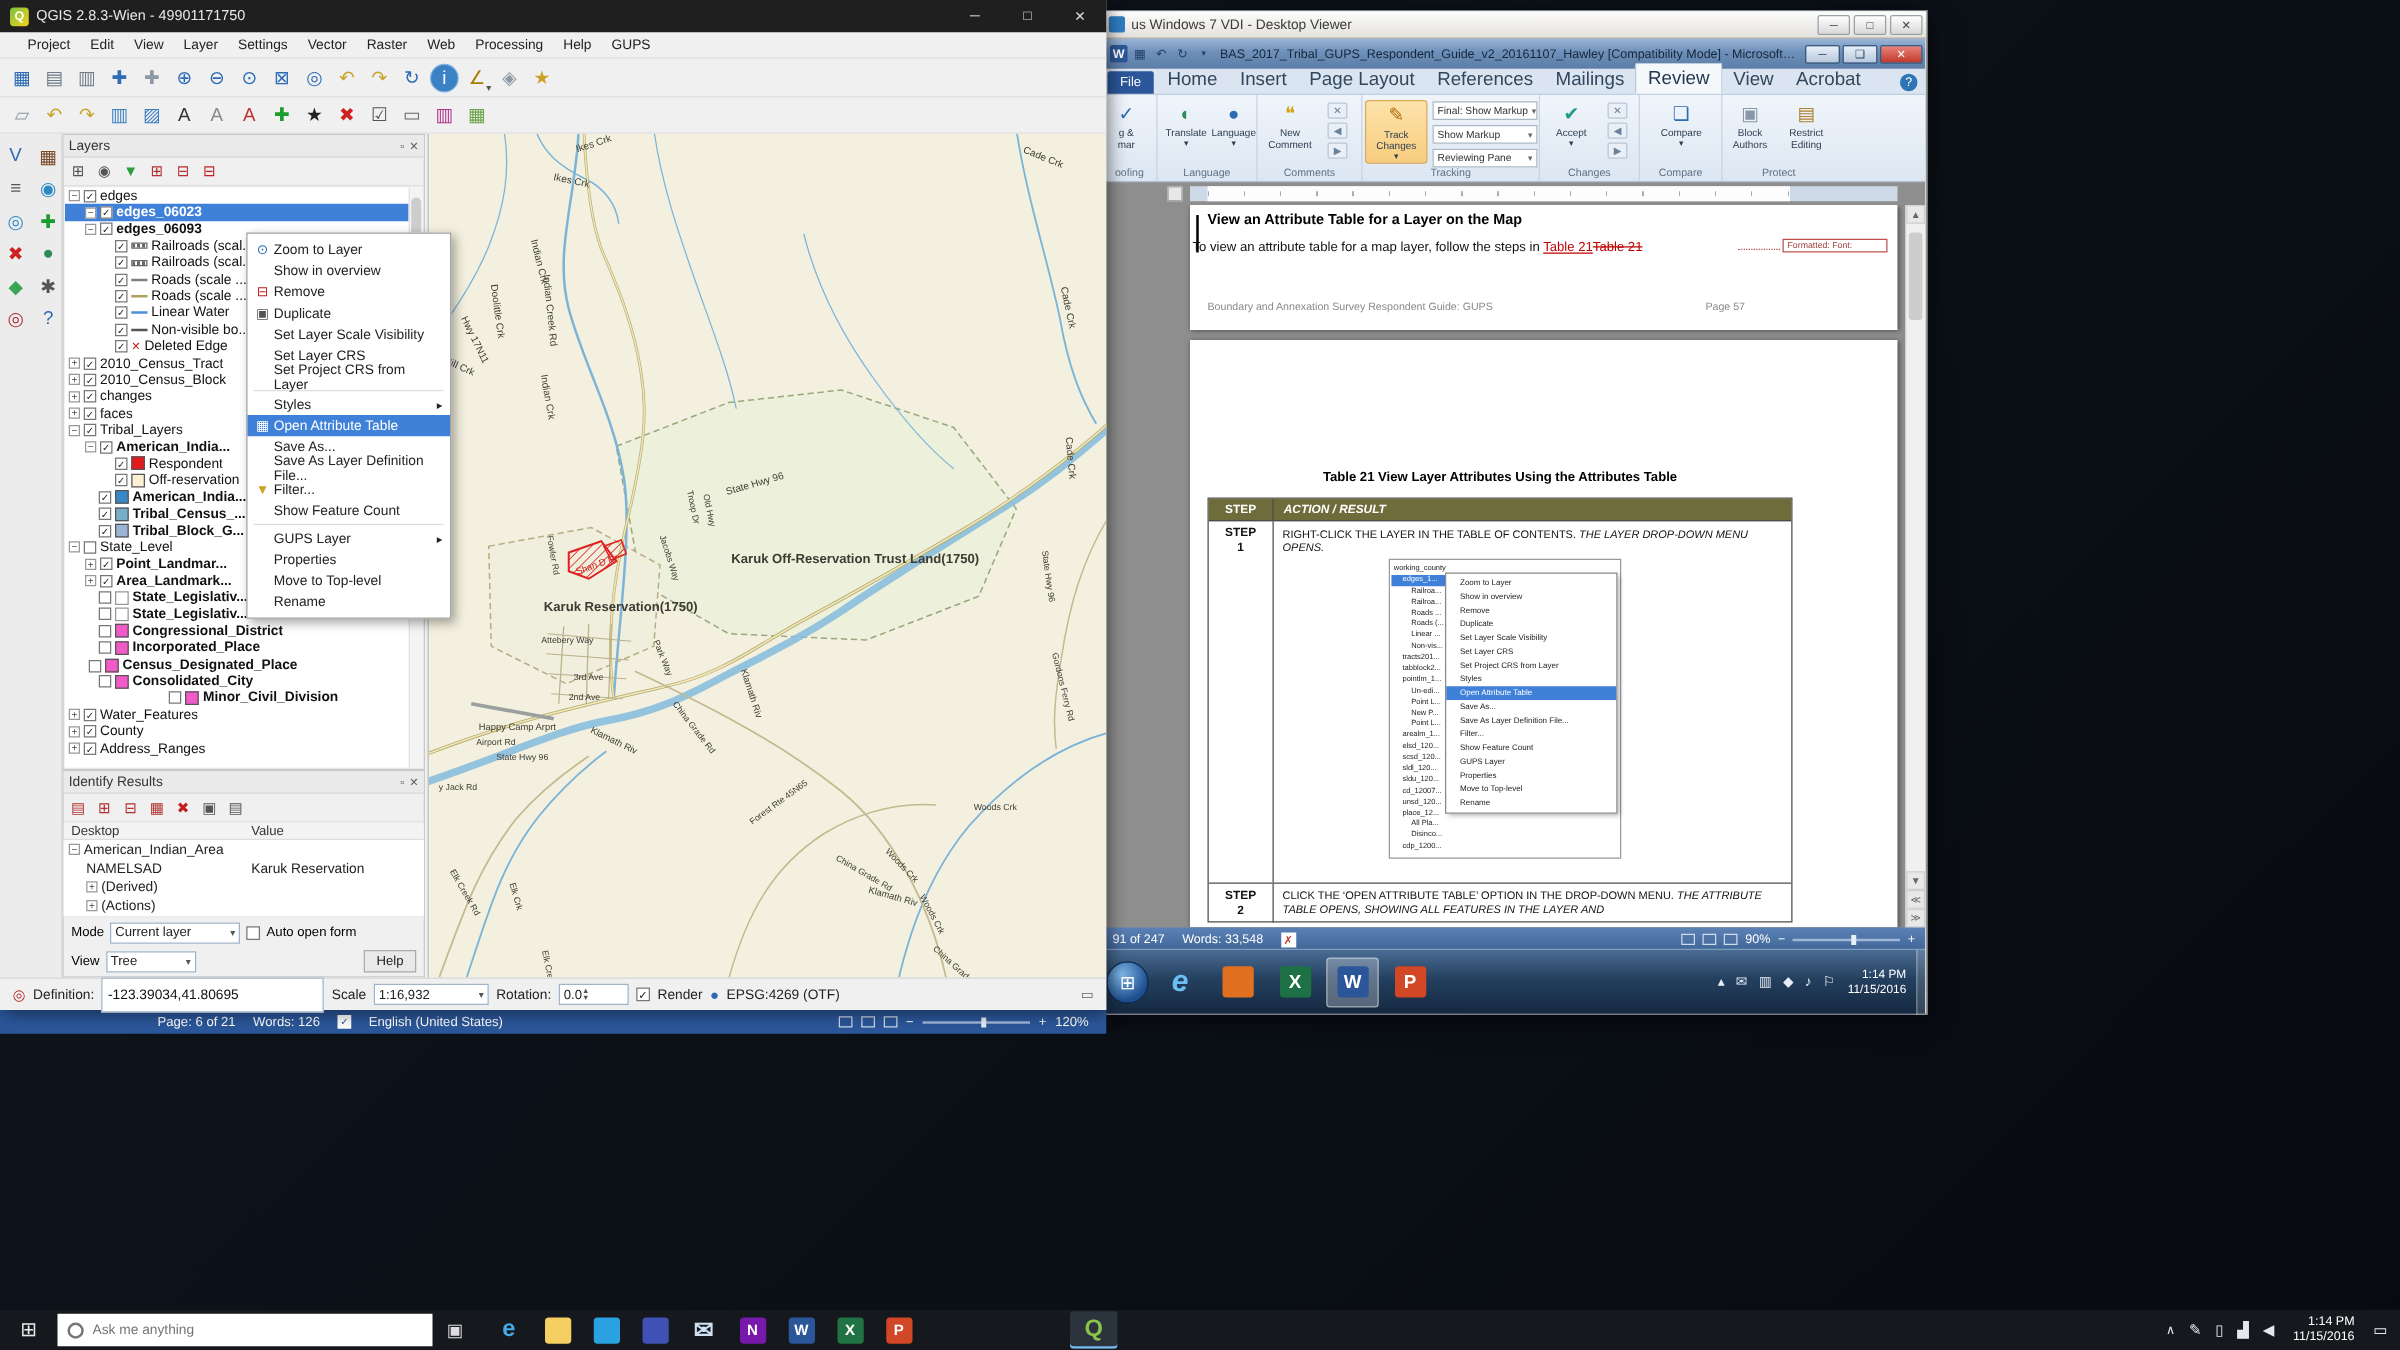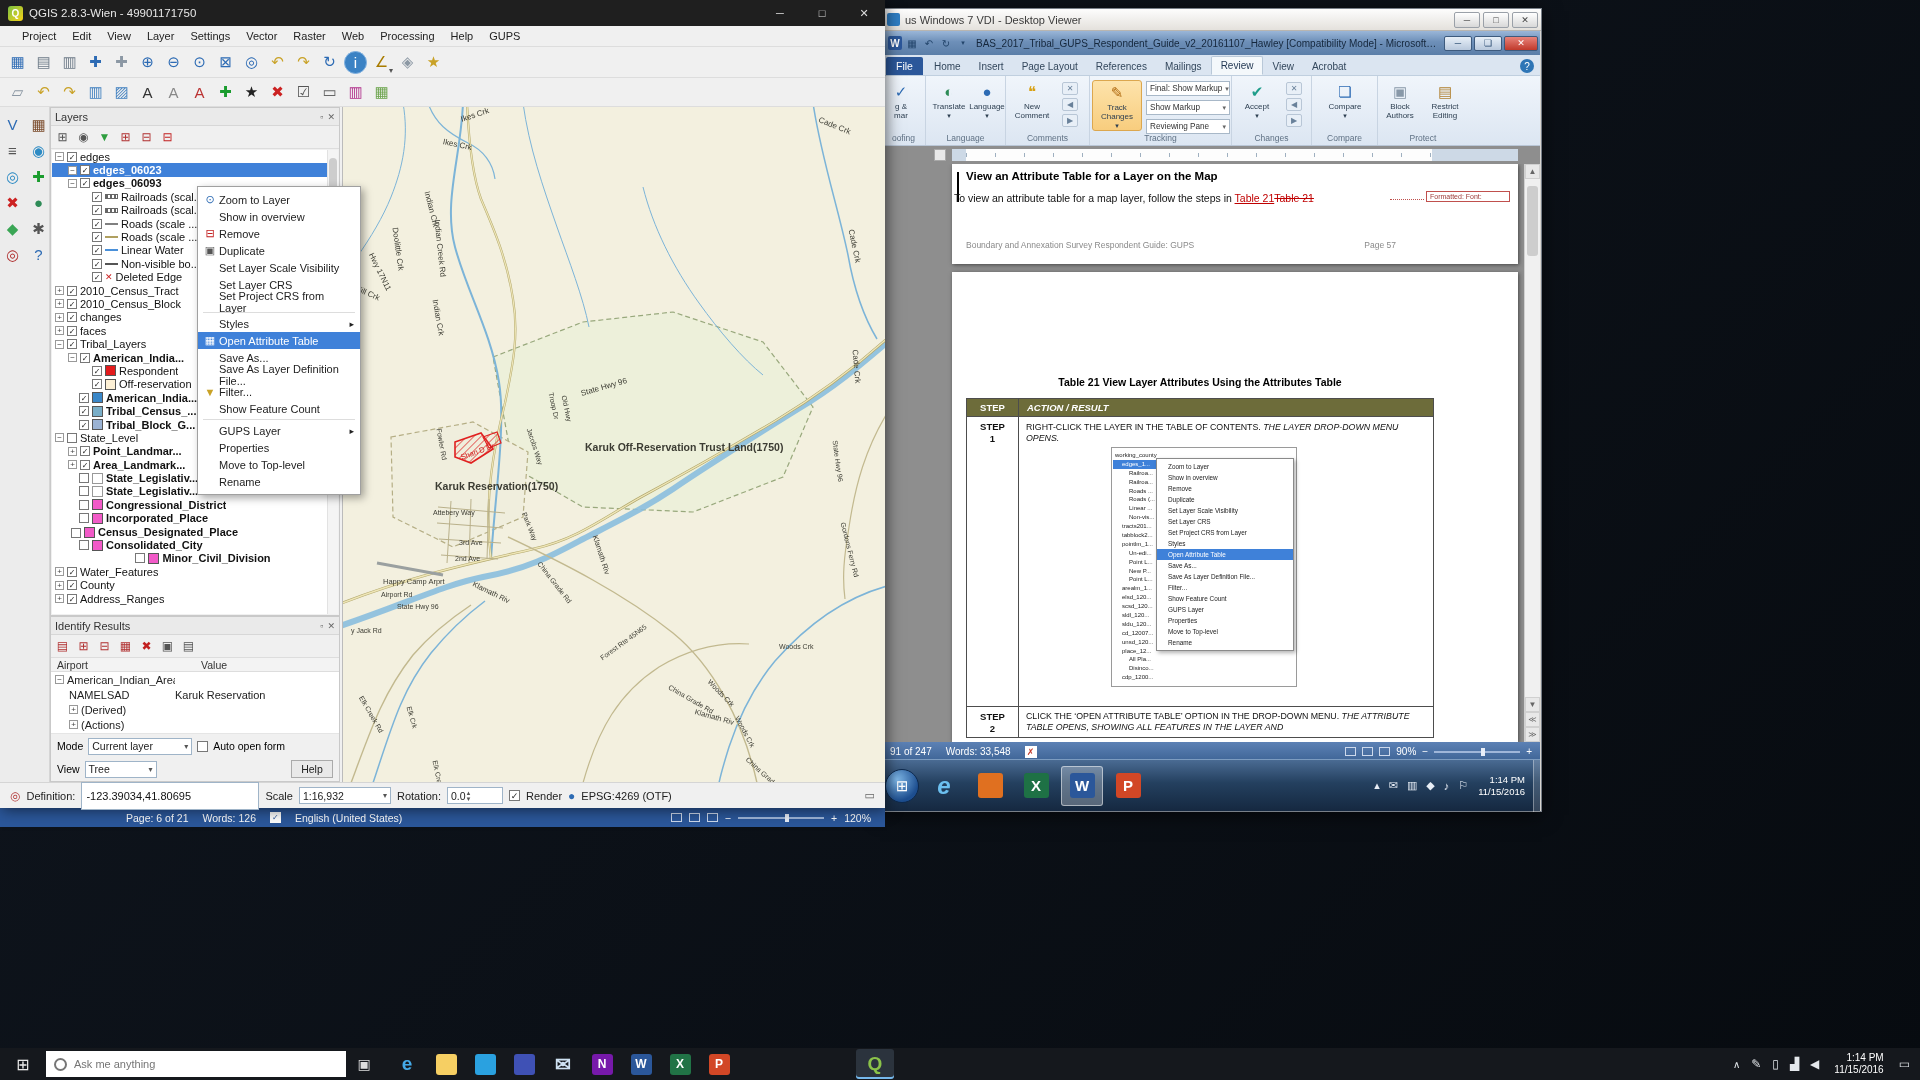--- a/index.html
+++ b/index.html
@@ -49,21 +49,21 @@
   .cmi{height:17px;display:flex;align-items:center;font-size:11px;color:#222;padding:0 6px 0 3px}
   .cmi .cico{width:18px;text-align:center;font-size:11px;flex:none}
   .cmi.hl{background:#3f81d9;color:#fff}
   .csub{margin-left:auto;font-size:9px}
   .csep{height:1px;background:#ddd;margin:2px 5px}
   
   #id-colhead{height:14px;background:#f3f3f3;border-bottom:1px solid #ddd;font-size:10.5px;color:#333;display:flex;align-items:center}
   #id-rows{background:#fff;height:62px;border-bottom:1px solid #e5e5e5}
   .irow{height:15px;display:flex;align-items:center;font-size:11px;color:#222;background:#fff}
   .ifeat{flex:1;display:flex;align-items:center;white-space:nowrap;overflow:hidden}
-  .ival{width:164px;white-space:nowrap;overflow:hidden}
+  .ival{width:138px;white-space:nowrap;overflow:hidden}
   .qcombo{height:17px;background:#fff;border:1px solid #9fb4c8;font-size:10.5px;color:#222;display:flex;align-items:center;padding:0 3px}
   .qcombo .arr{margin-left:auto;font-size:8px;color:#555;padding-left:4px}
   .qbtn{height:18px;border:1px solid #aaa;background:#e9e9e9;font-size:10.5px;color:#222;display:flex;align-items:center;justify-content:center}
   .cb{width:11px;height:11px;border:1px solid #777;background:#fff;font-size:9px;line-height:10px;text-align:center;color:#222;flex:none}
   
   #map{position:absolute;left:342px;top:107px;width:543px;height:675px;background:#f3f0df;overflow:hidden;border-left:1px solid #bbb}
   #map-labels{position:absolute;left:0;top:0;right:0;bottom:0}
   .mlab{position:absolute;white-space:nowrap;color:#3c3c33;transform-origin:0 50%}
   
   #qgis-status{position:absolute;left:0;right:0;bottom:0;height:26px;background:#f0f0f0;border-top:1px solid #d5d5d5;display:flex;align-items:center;font-size:11px;color:#222;gap:6px;padding:0 10px}
@@ -81,21 +81,21 @@
   .vbtn{width:26px;height:16px;border:1px solid #9aa0a8;background:linear-gradient(#fff,#d8d8d8);display:flex;align-items:center;justify-content:center;font-size:9px;color:#444;margin-right:3px;border-radius:2px}
   #word{position:absolute;left:1px;top:22px;width:658px;height:730px;background:#8e8e8e;overflow:hidden}
   #word-titlebar{position:absolute;left:0;top:0;right:0;height:24px;background:linear-gradient(#9ab6d8,#6d8fb8 45%,#5b7ea8);display:flex;align-items:center;font-size:10px;color:#15273c}
   #word-titlebar .ttl{flex:1;text-align:center;white-space:nowrap;overflow:hidden;text-overflow:ellipsis;padding:0 6px}
   .qat{display:flex;align-items:center;gap:3px;padding-left:6px;font-size:10px;color:#1c3least}
   .qati{width:14px;height:14px;display:flex;align-items:center;justify-content:center;font-size:10px;color:#23456b}
   .wwbtn{width:28px;height:15px;border:1px solid #3d5a7d;background:linear-gradient(#e8f0f8,#b8c8dc);display:flex;align-items:center;justify-content:center;font-size:9px;color:#23456b;border-radius:2px;margin-right:2px}
   .wwbtn.close{background:linear-gradient(#e8837a,#c0392b);color:#fff;width:34px}
   #wtabs-row{position:absolute;left:0;top:24px;right:0;height:21px;background:#dbe5f1;display:flex;align-items:flex-end;border-bottom:1px solid #c0cfdf}
   .filetab{height:18px;background:#2b579a;color:#fff;font-size:10.5px;display:flex;align-items:center;padding:0 10px;margin:0 2px 0 4px;border-radius:2px 2px 0 0}
-  .wtab{padding:3px 9px;font-size:10px;color:#33475c}
+  .wtab{padding:3px 9px;font-size:15px;color:#33475c}
   .wtab.act{background:#f4f8fb;border:1px solid #b9c8d8;border-bottom:1px solid #f4f8fb;border-radius:2px 2px 0 0;color:#1f3550}
   .helpq{margin-left:auto;margin-bottom:2px;margin-right:6px;width:14px;height:14px;border-radius:50%;background:#2e75b6;color:#fff;font-size:10px;display:flex;align-items:center;justify-content:center}
   #word-ribbon{position:absolute;left:0;top:45px;right:0;height:70px;background:linear-gradient(#f0f5fb,#dce6f2);border-bottom:1px solid #b9c6d6}
   .grp{position:absolute;top:0;bottom:0;border-right:1px solid #c8d4e2}
   .grplbl{position:absolute;left:0;right:0;bottom:2px;text-align:center;font-size:8.5px;color:#5f7184;white-space:nowrap;overflow:hidden}
   .bigbtn{position:absolute;top:4px;width:46px;display:flex;flex-direction:column;align-items:center;font-size:8px;color:#2c3e50;text-align:center;line-height:9px}
   .bigbtn .bico{font-size:15px;height:22px;display:flex;align-items:center}
   .bigbtn.on{background:linear-gradient(#fde3ab,#f8cd7e);border:1px solid #dca74e;border-radius:3px}
   .rcombo{position:absolute;height:15px;background:#fff;border:1px solid #a8b8c8;font-size:8.2px;display:flex;align-items:center;padding:0 3px;color:#333;white-space:nowrap}
   .rcombo .arr{margin-left:auto;font-size:7px;color:#666;padding-left:3px}
@@ -880,21 +880,21 @@
             <span class="tbg" style="color: rgb(194, 32, 32);">✖</span>
           </div>
           <div class="tbi">
             <span class="tbg" style="color: rgb(85, 85, 85);">▣</span>
           </div>
           <div class="tbi">
             <span class="tbg" style="color: rgb(85, 85, 85);">▤</span>
           </div>
         </div>
       <div id="id-colhead">
-        <span style="padding-left:6px;flex:1">Airport</span>
+        <span style="padding-left:6px;flex:1">Desktop</span>
         <span style="width:138px">Value</span>
       </div>
       <div id="id-rows">
           <div class="irow">
             <span class="ifeat" style="padding-left: 4px;">
               <span class="texp box">−</span>
               <span>American_Indian_Area</span>
             </span>
             <span class="ival"></span>
           </div>

